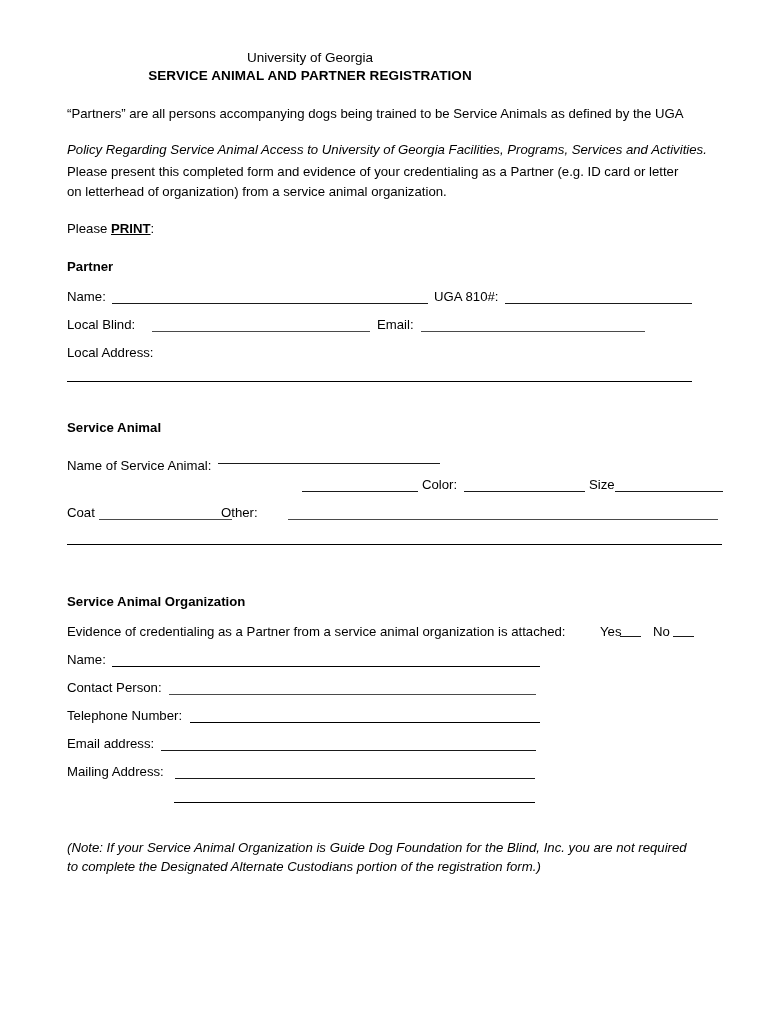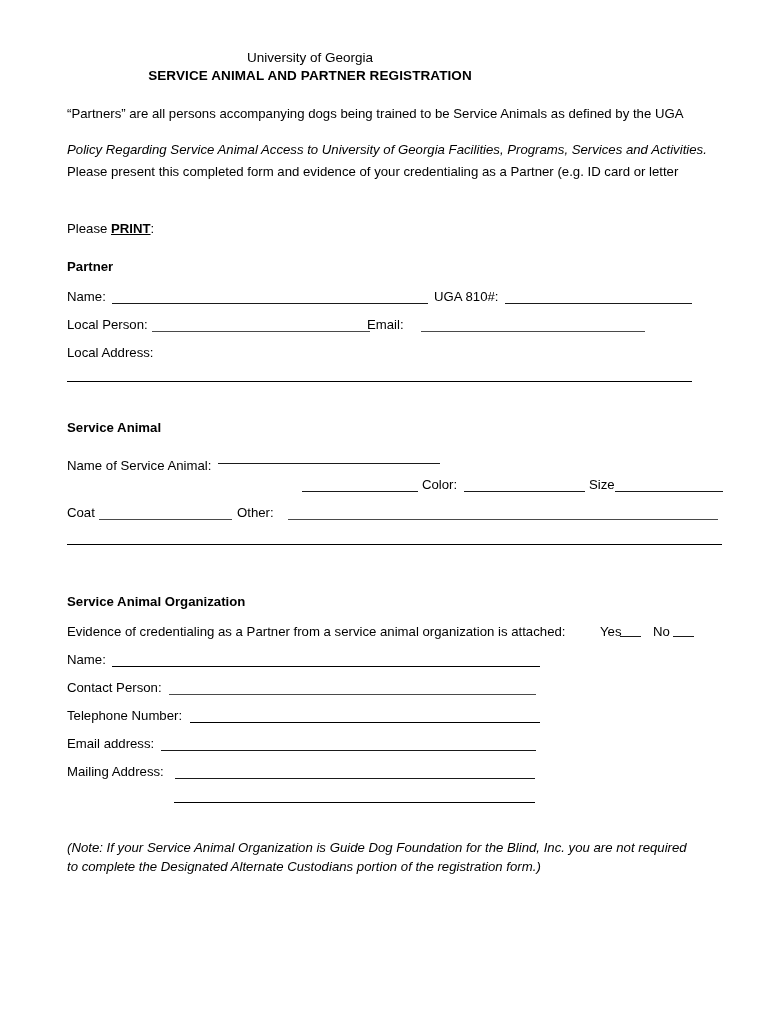--- a/index.html
+++ b/index.html
@@ -86,37 +86,38 @@
   <div class="abs title-line" style="top:48px;">University of Georgia</div>
 
   <div class="abs title-line bold" style="top:66px;">SERVICE ANIMAL AND PARTNER REGISTRATION</div>
 
   <div class="abs body-text" style="top:104px;">“Partners” are all persons accompanying dogs being trained to be Service Animals as defined by the UGA</div>
 
   <div class="abs body-text italic" style="top:140px;">Policy Regarding Service Animal Access to University of Georgia Facilities, Programs, Services and Activities.</div>
 
   <div class="abs body-text" style="top:162px;">Please present this completed form and evidence of your credentialing as a Partner (e.g. ID card or letter</div>
 
+  <div class="abs body-text" style="top:182px;">on letterhead of organization) from a service animal organization.</div>
 
   <div class="abs field-row" style="top:219px;">
     <span>Please </span><span class="u">PRINT</span><span>:</span>
   </div>
 
   <div class="abs section-head" style="top:257px;">Partner</div>
 
   <div class="abs field-row" style="top:287px;">Name:</div>
   <div class="blank" style="left:112px; top:303px; width:316px;"></div>
 
   <div class="abs field-row" style="left:434px; top:287px;">UGA 810#:</div>
   <div class="blank" style="left:505px; top:303px; width:187px;"></div>
 
-  <div class="abs field-row" style="top:315px;">Local Person:</div>
+  <div class="abs field-row" style="top:315px;">Local Blind:</div>
   <div class="blank light" style="left:152px; top:331px; width:218px;"></div>
 
-  <div class="abs field-row" style="left:367px; top:315px;">Email:</div>
+  <div class="abs field-row" style="left:377px; top:315px;">Email:</div>
   <div class="blank light" style="left:421px; top:331px; width:224px;"></div>
 
   <div class="abs field-row" style="top:343px;">Local Address:</div>
   <div class="blank heavy" style="left:67px; top:381px; width:625px;"></div>
 
   <div class="abs section-head" style="top:418px;">Service Animal</div>
 
   <div class="abs field-row" style="top:442px;margin-top:14px;">Name of Service Animal:</div>
   <div class="blank" style="left:218px; top:463px; width:222px;"></div>
 
@@ -124,21 +125,21 @@
 
   <div class="abs field-row" style="left:422px; top:475px;">Color:</div>
   <div class="blank" style="left:464px; top:491px; width:121px;"></div>
 
   <div class="abs field-row" style="left:589px; top:475px;">Size</div>
   <div class="blank" style="left:615px; top:491px; width:108px;"></div>
 
   <div class="abs field-row" style="top:503px;">Coat</div>
   <div class="blank light" style="left:99px; top:519px; width:133px;"></div>
 
-  <div class="abs field-row" style="left:237px; top:503px;text-align:center;">Other:</div>
+  <div class="abs field-row" style="left:221px; top:503px;text-align:center;">Other:</div>
   <div class="blank light" style="left:288px; top:519px; width:430px;"></div>
 
   <div class="blank heavy" style="left:67px; top:544px; width:655px;"></div>
 
   <div class="abs section-head" style="top:592px;">Service Animal Organization</div>
 
   <div class="abs field-row" style="top:622px;">Evidence of credentialing as a Partner from a service animal organization is attached:</div>
 
   <div class="abs field-row" style="left:600px; top:622px;">Yes</div>
   <div class="blank" style="left:620px; top:636px; width:21px;"></div>

